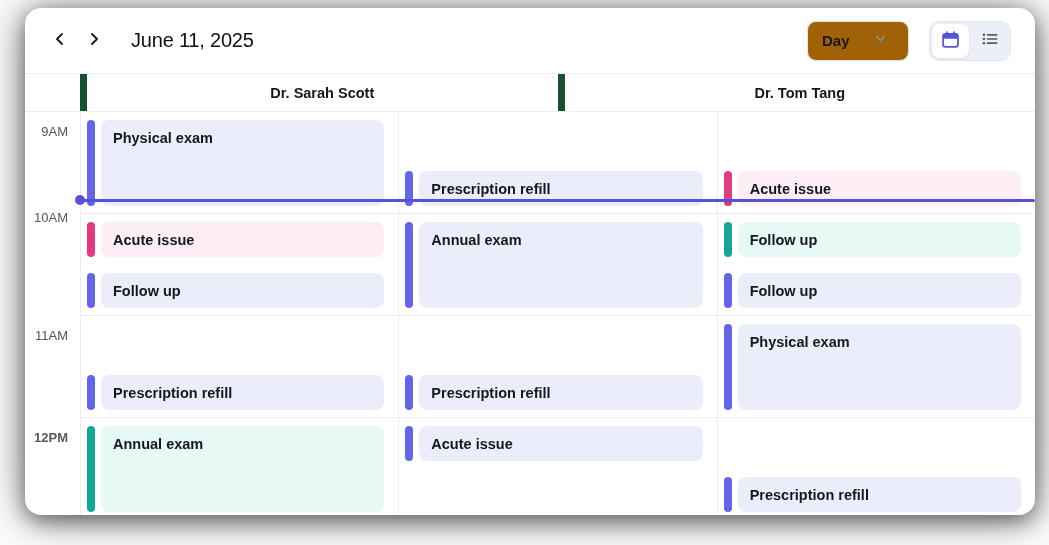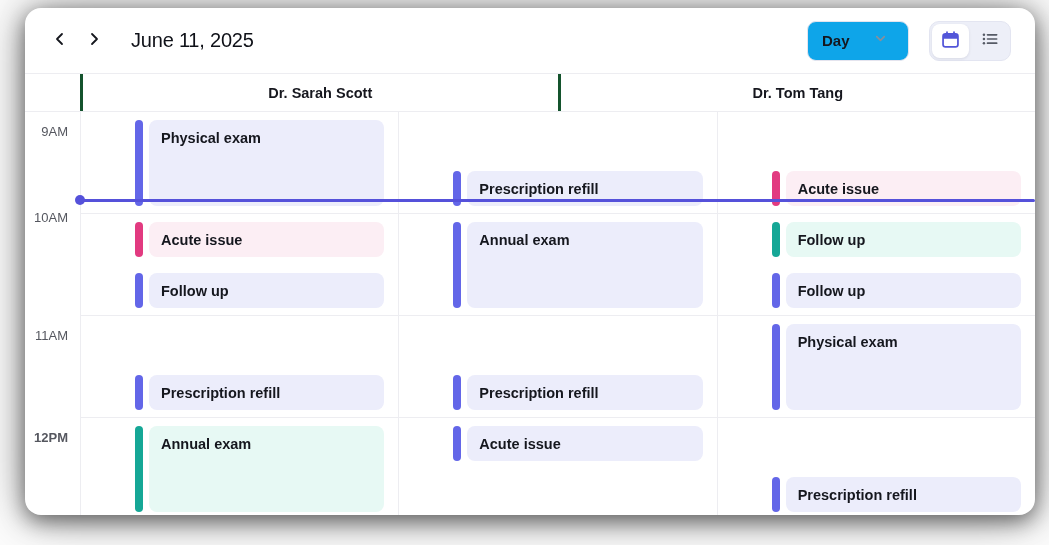--- a/index.html
+++ b/index.html
@@ -12,43 +12,43 @@
     background:#fff;border-radius:16px;overflow:hidden;
     box-shadow:0 6px 22px rgba(0,0,0,.55), 0 0 55px rgba(0,0,0,.35);
   }
   
   .topbar{height:65px;display:flex;align-items:center;padding:0 24px;box-sizing:border-box;}
   .nav-btns{display:flex;align-items:center;gap:12px;}
   .nav-btn{width:22px;height:22px;display:flex;align-items:center;justify-content:center;
     background:none;border:none;padding:0;cursor:pointer;}
   .date-title{margin-left:26px;font-size:20px;font-weight:400;color:#0f1118;letter-spacing:-.2px;}
   .topbar-right{margin-left:auto;display:flex;align-items:center;gap:20px;}
-  .view-select{width:102px;height:40px;box-sizing:border-box;background:#0ea5e9;
+  .view-select{width:102px;height:40px;box-sizing:border-box;background:#a16207;
     border:1px solid #e4e4ee;border-radius:9px;display:flex;align-items:center;
     justify-content:space-between;padding:0 20px 0 14px;cursor:pointer;}
   .view-select-value{font-size:15px;font-weight:700;color:#15171e;}
   .seg{height:40px;box-sizing:border-box;background:#edeff8;border:1px solid #e3e5f1;
     border-radius:10px;display:flex;align-items:center;padding:2px;gap:2px;}
   .seg-btn{width:37px;height:34px;display:flex;align-items:center;justify-content:center;
     border-radius:8px;border:none;background:transparent;cursor:pointer;padding:0;}
   .seg-btn.active{background:#fff;box-shadow:0 1px 3px rgba(25,25,60,.10);}
   
   .colheader{display:flex;height:37px;border-top:1px solid #ededf1;border-bottom:1px solid #ededf1;box-sizing:content-box;}
   .gutter-head{width:55px;flex:0 0 55px;}
-  .col-head{flex:1;border-left:3px solid #14532d;display:flex;align-items:center;
+  .col-head{flex:1;border-left:7px solid #14532d;display:flex;align-items:center;
     justify-content:center;font-size:14.5px;font-weight:700;color:#16171e;}
   
   .grid{position:relative;height:405px;display:flex;}
   .gutter{width:55px;flex:0 0 55px;position:relative;}
   .time-label{position:absolute;right:12px;font-size:13px;color:#55575f;}
   .cols{flex:1;display:flex;position:relative;
     background:repeating-linear-gradient(to bottom,transparent 0 101px,#ededf1 101px 102px);}
   .col{flex:1;border-left:1px solid #ededf1;position:relative;}
   
-  .event{position:absolute;left:6px;right:14px;cursor:pointer;margin-left:48px;}
+  .event{position:absolute;left:6px;right:14px;cursor:pointer;}
   .event-bar{position:absolute;left:0;top:0;bottom:0;width:8px;border-radius:4px;}
   .event-box{position:absolute;left:14px;right:0;top:0;bottom:0;border-radius:8px;
     padding:10px 12px 0;box-sizing:border-box;font-size:14.5px;font-weight:700;
     color:#15171e;overflow:hidden;white-space:nowrap;}
   
   .now-line{position:absolute;left:55px;right:0;height:3px;border-radius:2px;z-index:6;}
   .now-dot{position:absolute;width:10px;height:10px;border-radius:50%;left:50px;z-index:7;}
 </style>
 </head>
 <body>

